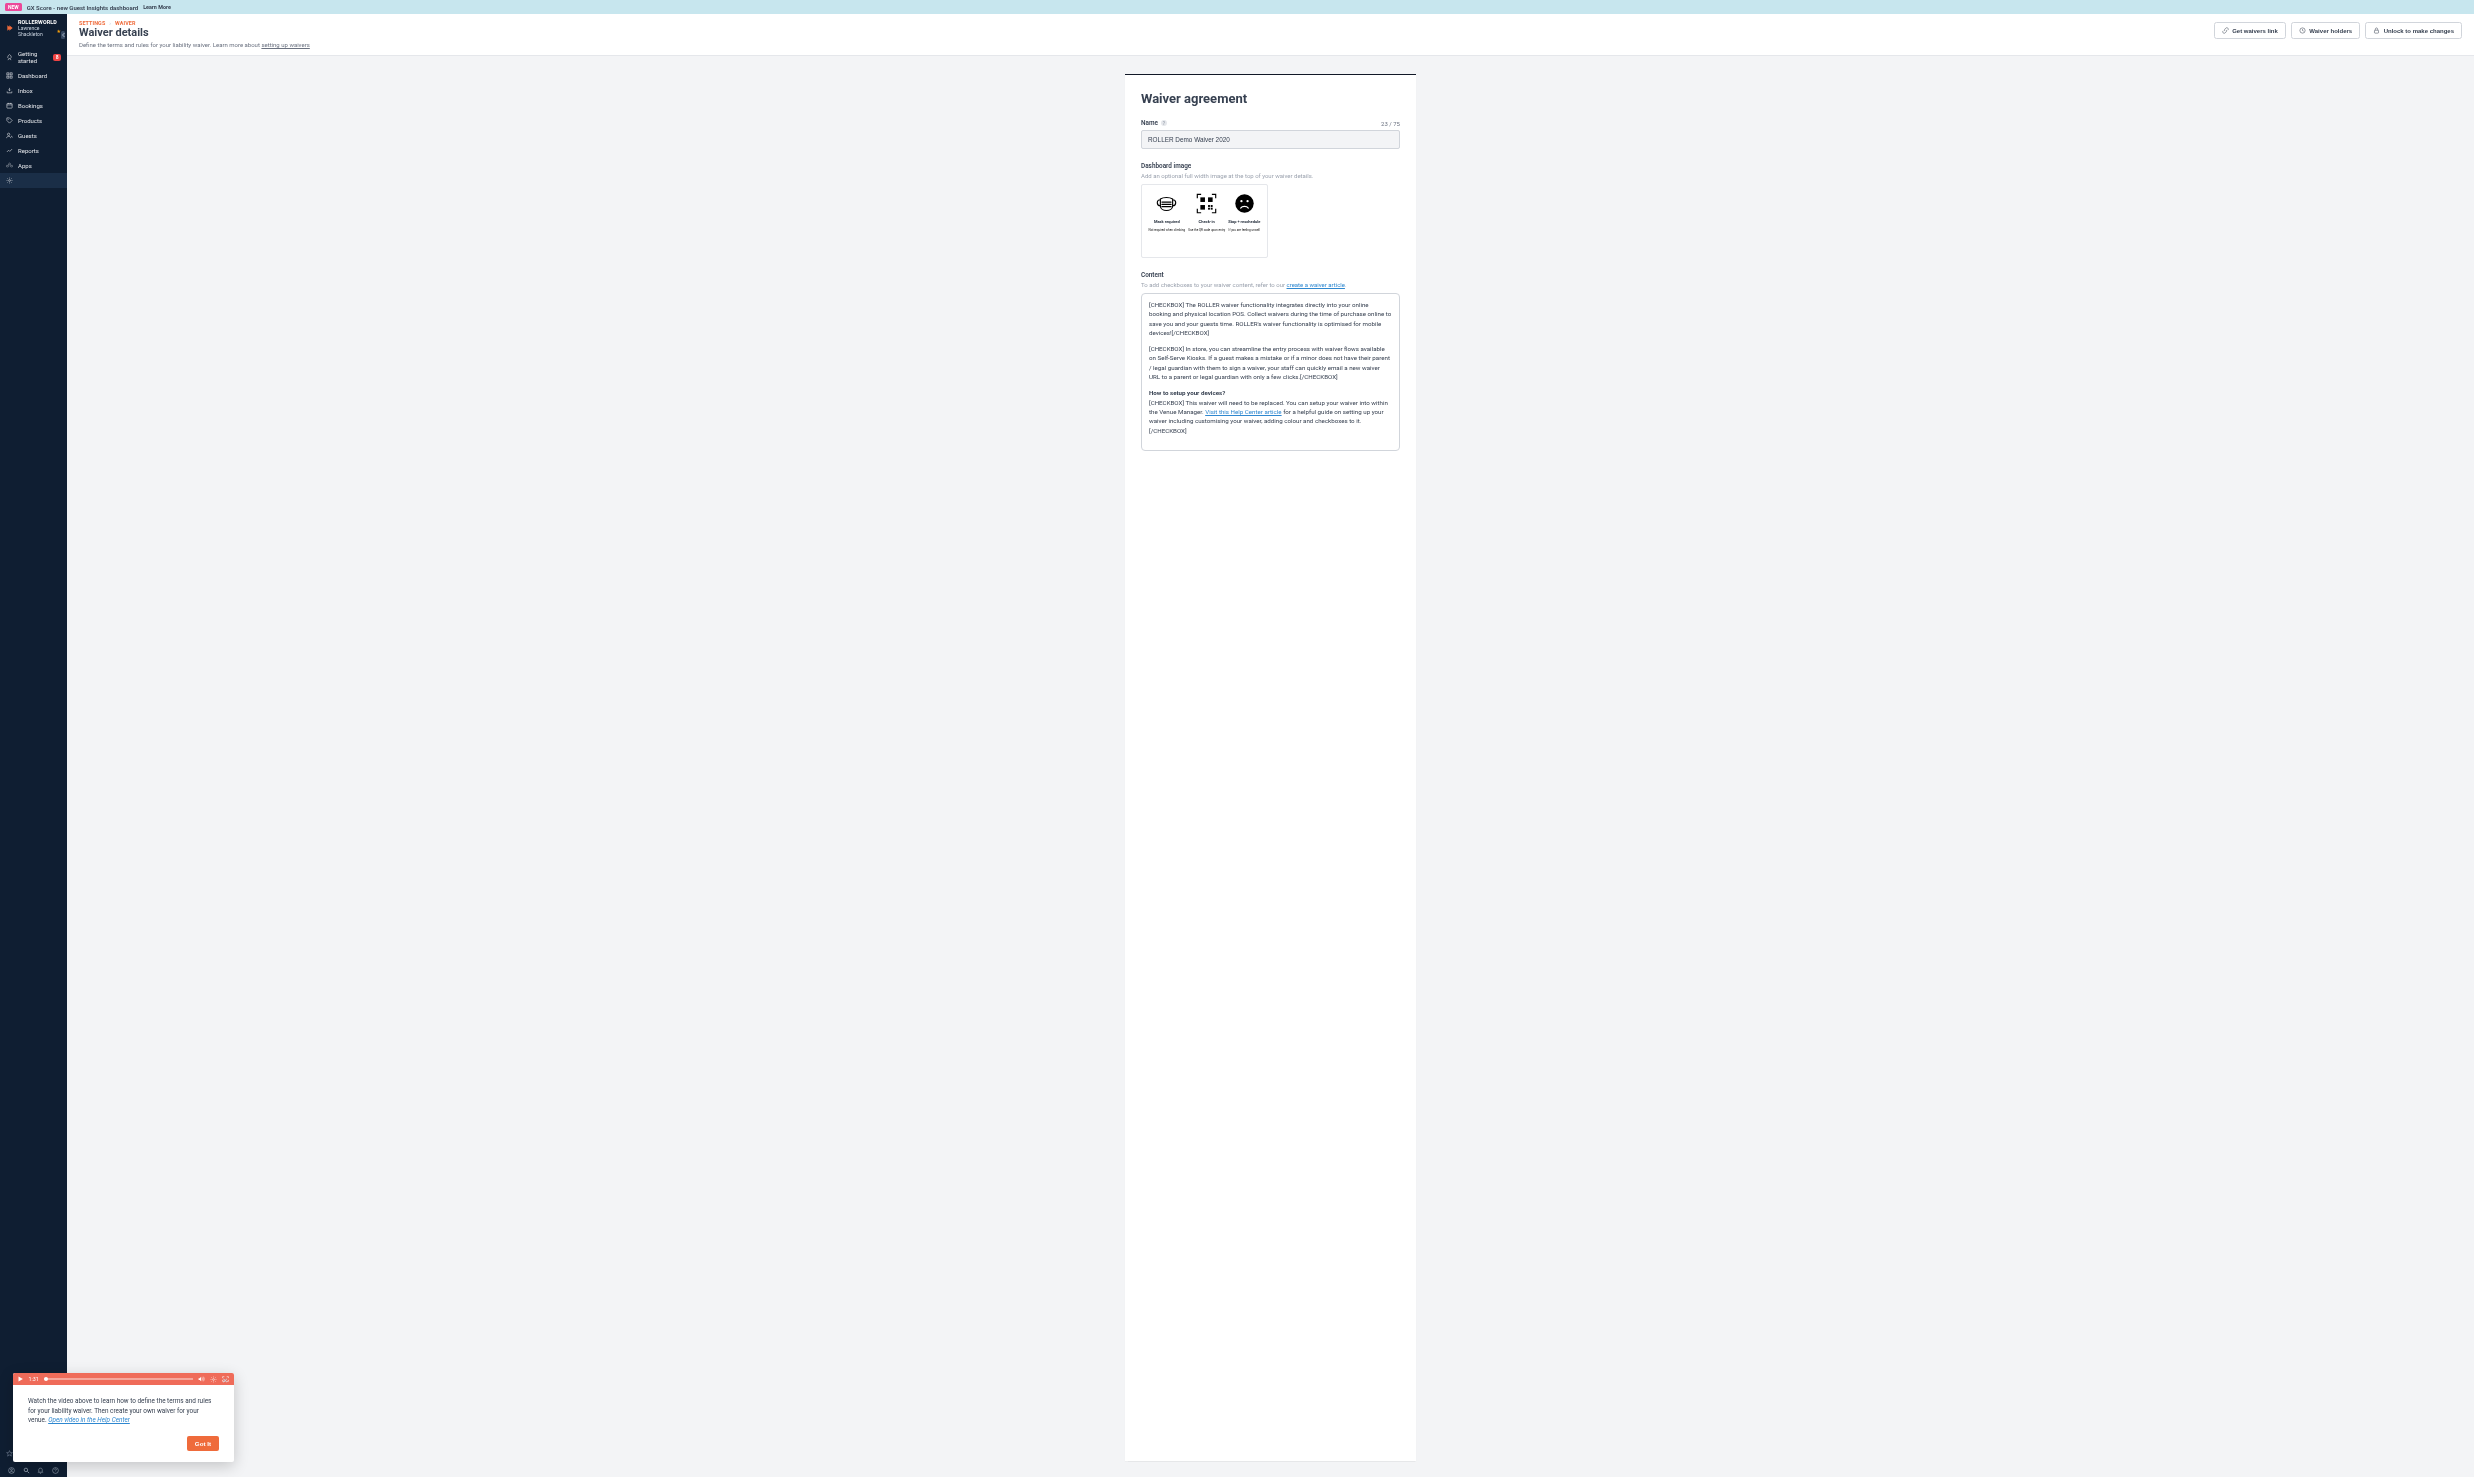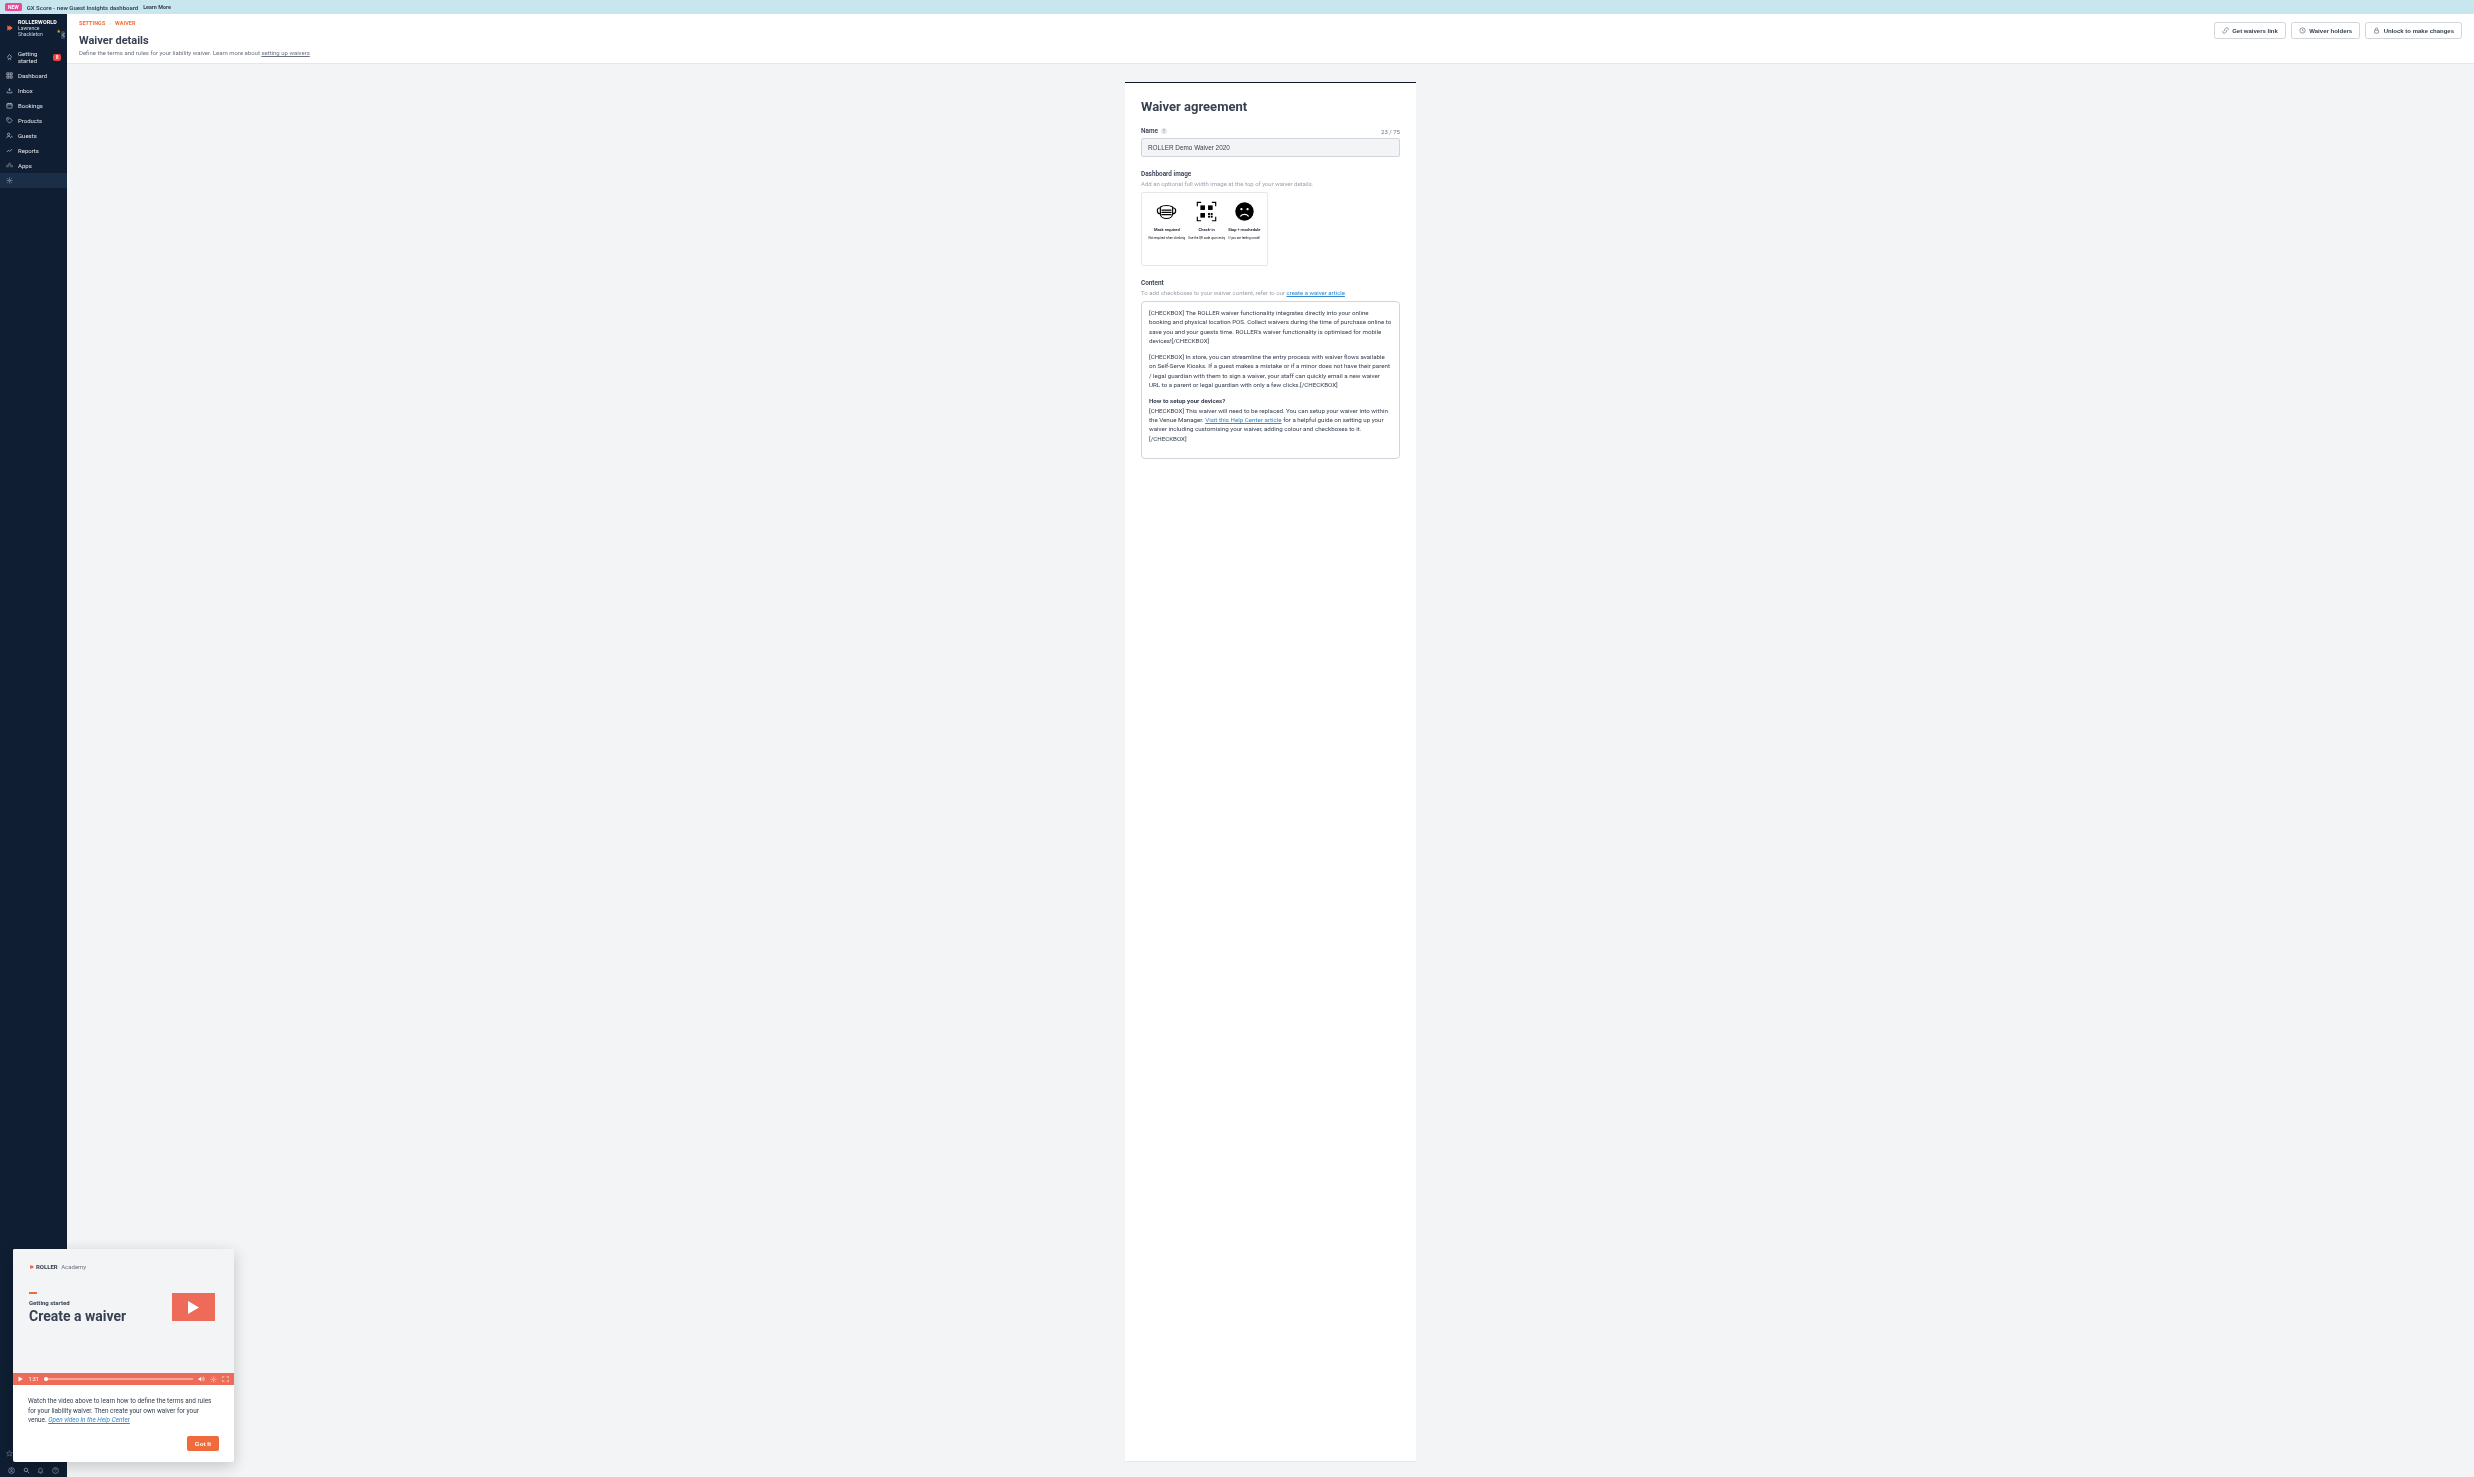--- a/index.html
+++ b/index.html
@@ -22,21 +22,21 @@
 .nav-badge { margin-left: auto; background: #ef4444; color: #fff; border-radius: 2px; font-size: 5px; padding: 0.5px 2.5px; font-weight: 600; }
 .nav-item.active { background: #1a2e47; }
 .sidebar-spacer { flex: 1; }
 .sidebar-star { padding: 5px 6px; color: #94a3b8; }
 .sidebar-bottom { display: flex; justify-content: space-around; padding: 5px 4px; color: #cbd5e1; }
 .sidebar-bottom .bicon { cursor: pointer; }
 .main { flex: 1; display: flex; flex-direction: column; overflow: auto; position: relative; }
 .topbar { background: #fff; border-bottom: 0.5px solid #e5e7eb; padding: 6px 12px 7px; display: flex; justify-content: space-between; align-items: flex-start; }
 .breadcrumbs { font-size: 5.4px; font-weight: 700; color: #ef6b3b; letter-spacing: 0.1px; display: flex; align-items: center; gap: 4px; }
 .breadcrumbs .chev { color: #cbd5e1; }
-.page-title { font-size: 11px; font-weight: 700; color: #374151; margin-top: 8px; }
+.page-title { font-size: 11px; font-weight: 700; color: #374151; margin-top: 0; }
 .page-desc { font-size: 6px; color: #6b7280; margin-top: 2px; }
 .page-desc a { color: #6b7280; text-decoration: underline; }
 .top-actions { display: flex; gap: 5px; margin-top: 2px; }
 .btn { border: 0.5px solid #d1d5db; background: #fff; border-radius: 2.5px; padding: 4px 7px; font-size: 6px; font-weight: 600; color: #374151; display: inline-flex; align-items: center; gap: 3.5px; cursor: pointer; }
 .content-area { flex: 1; display: flex; justify-content: center; padding: 18px 12px; background: #f3f4f6; }
 .card { width: 291px; background: #fff; border-top: 1.5px solid #111827; box-shadow: 0 0.5px 1px rgba(0,0,0,.05); padding: 16px; }
 .card h2 { font-size: 13px; font-weight: 700; color: #374151; margin-bottom: 13px; }
 .field-label-row { display: flex; justify-content: space-between; align-items: flex-end; margin-bottom: 3px; }
 .field-label { font-size: 6.4px; font-weight: 600; color: #374151; display: flex; align-items: center; gap: 3px; }
 .field-label .qmark { width: 6px; height: 6px; border-radius: 50%; background: #e5e7eb; color: #9ca3af; font-size: 4.5px; display: inline-flex; align-items: center; justify-content: center; }
@@ -331,38 +331,20 @@
             </p>
           </div>
         </div>
       </div>
     </div>
   </main>
 </div>
 
 <div class="popup">
   <span class="popup-close">✕</span>
-  <div class="popup-video">
-    <div class="popup-brand">
-      <span>
-          <svg width="6" height="6" viewBox="0 0 24 24">
-            <path d="M4 4 L14 12 L4 20 Z M10 4 L20 12 L10 20 Z" fill="#ef6b3b"></path>
-          </svg>
-        </span>
-      <span>ROLLER</span>&nbsp;<span class="acad">Academy</span>
-    </div>
-    <div class="popup-dash"></div>
-    <div class="popup-getting">Getting started</div>
-    <div class="popup-titlebig">Create a waiver</div>
-    <div class="popup-playbtn">
-      <svg width="13" height="15" viewBox="0 0 26 30">
-          <path d="M2 2 L24 15 L2 28 Z" fill="#fff"></path>
-        </svg>
-    </div>
-  </div>
   <div class="video-bar">
     <span class="vicon">
         <svg width="5.4" height="6" viewBox="0 0 11 12">
           <path d="M1 1 L10 6 L1 11 Z" fill="#fff"></path>
         </svg>
       </span>
     <span>1:31</span>
     <div class="progress">
         <div class="dot"></div>
       </div>

